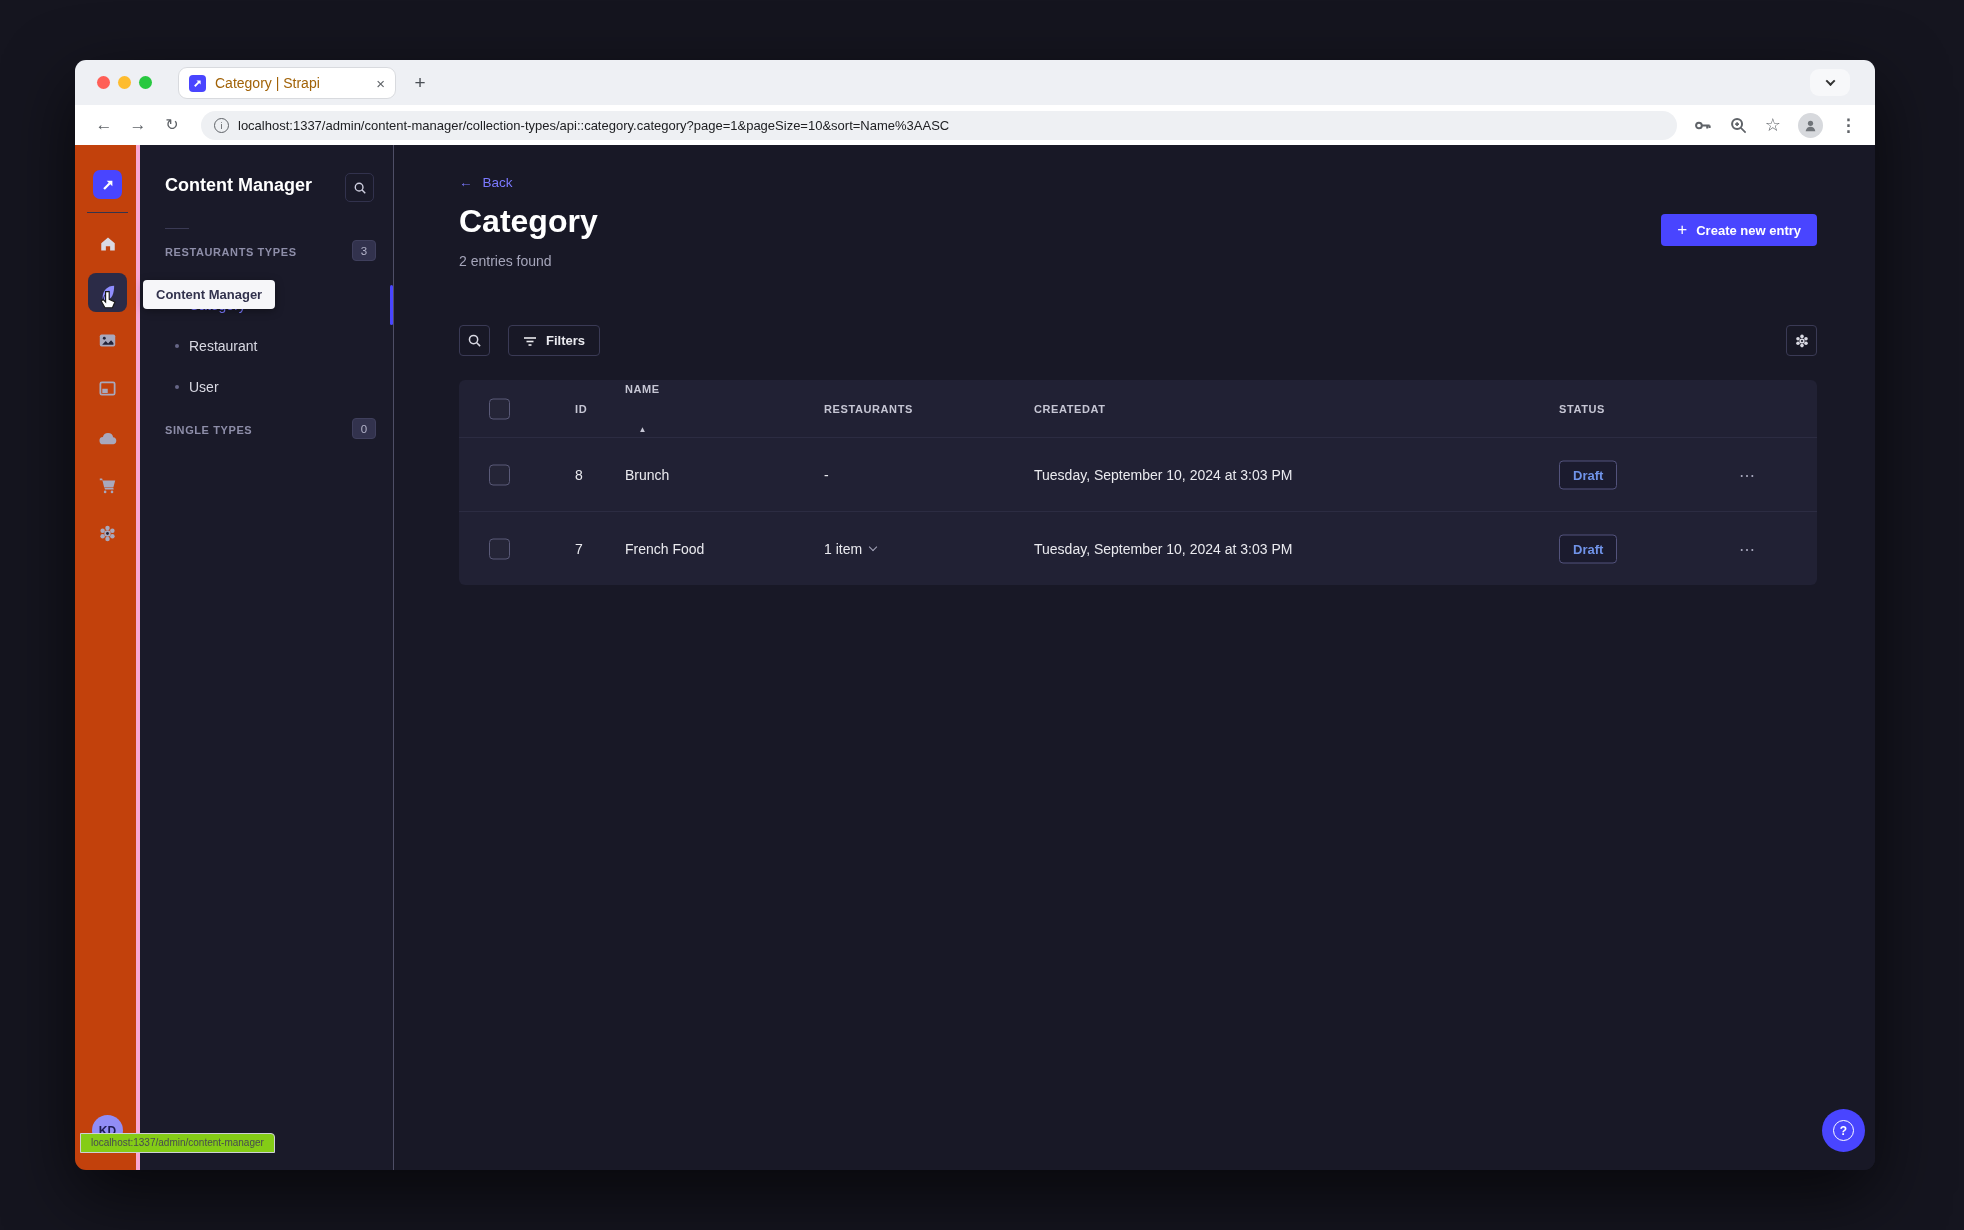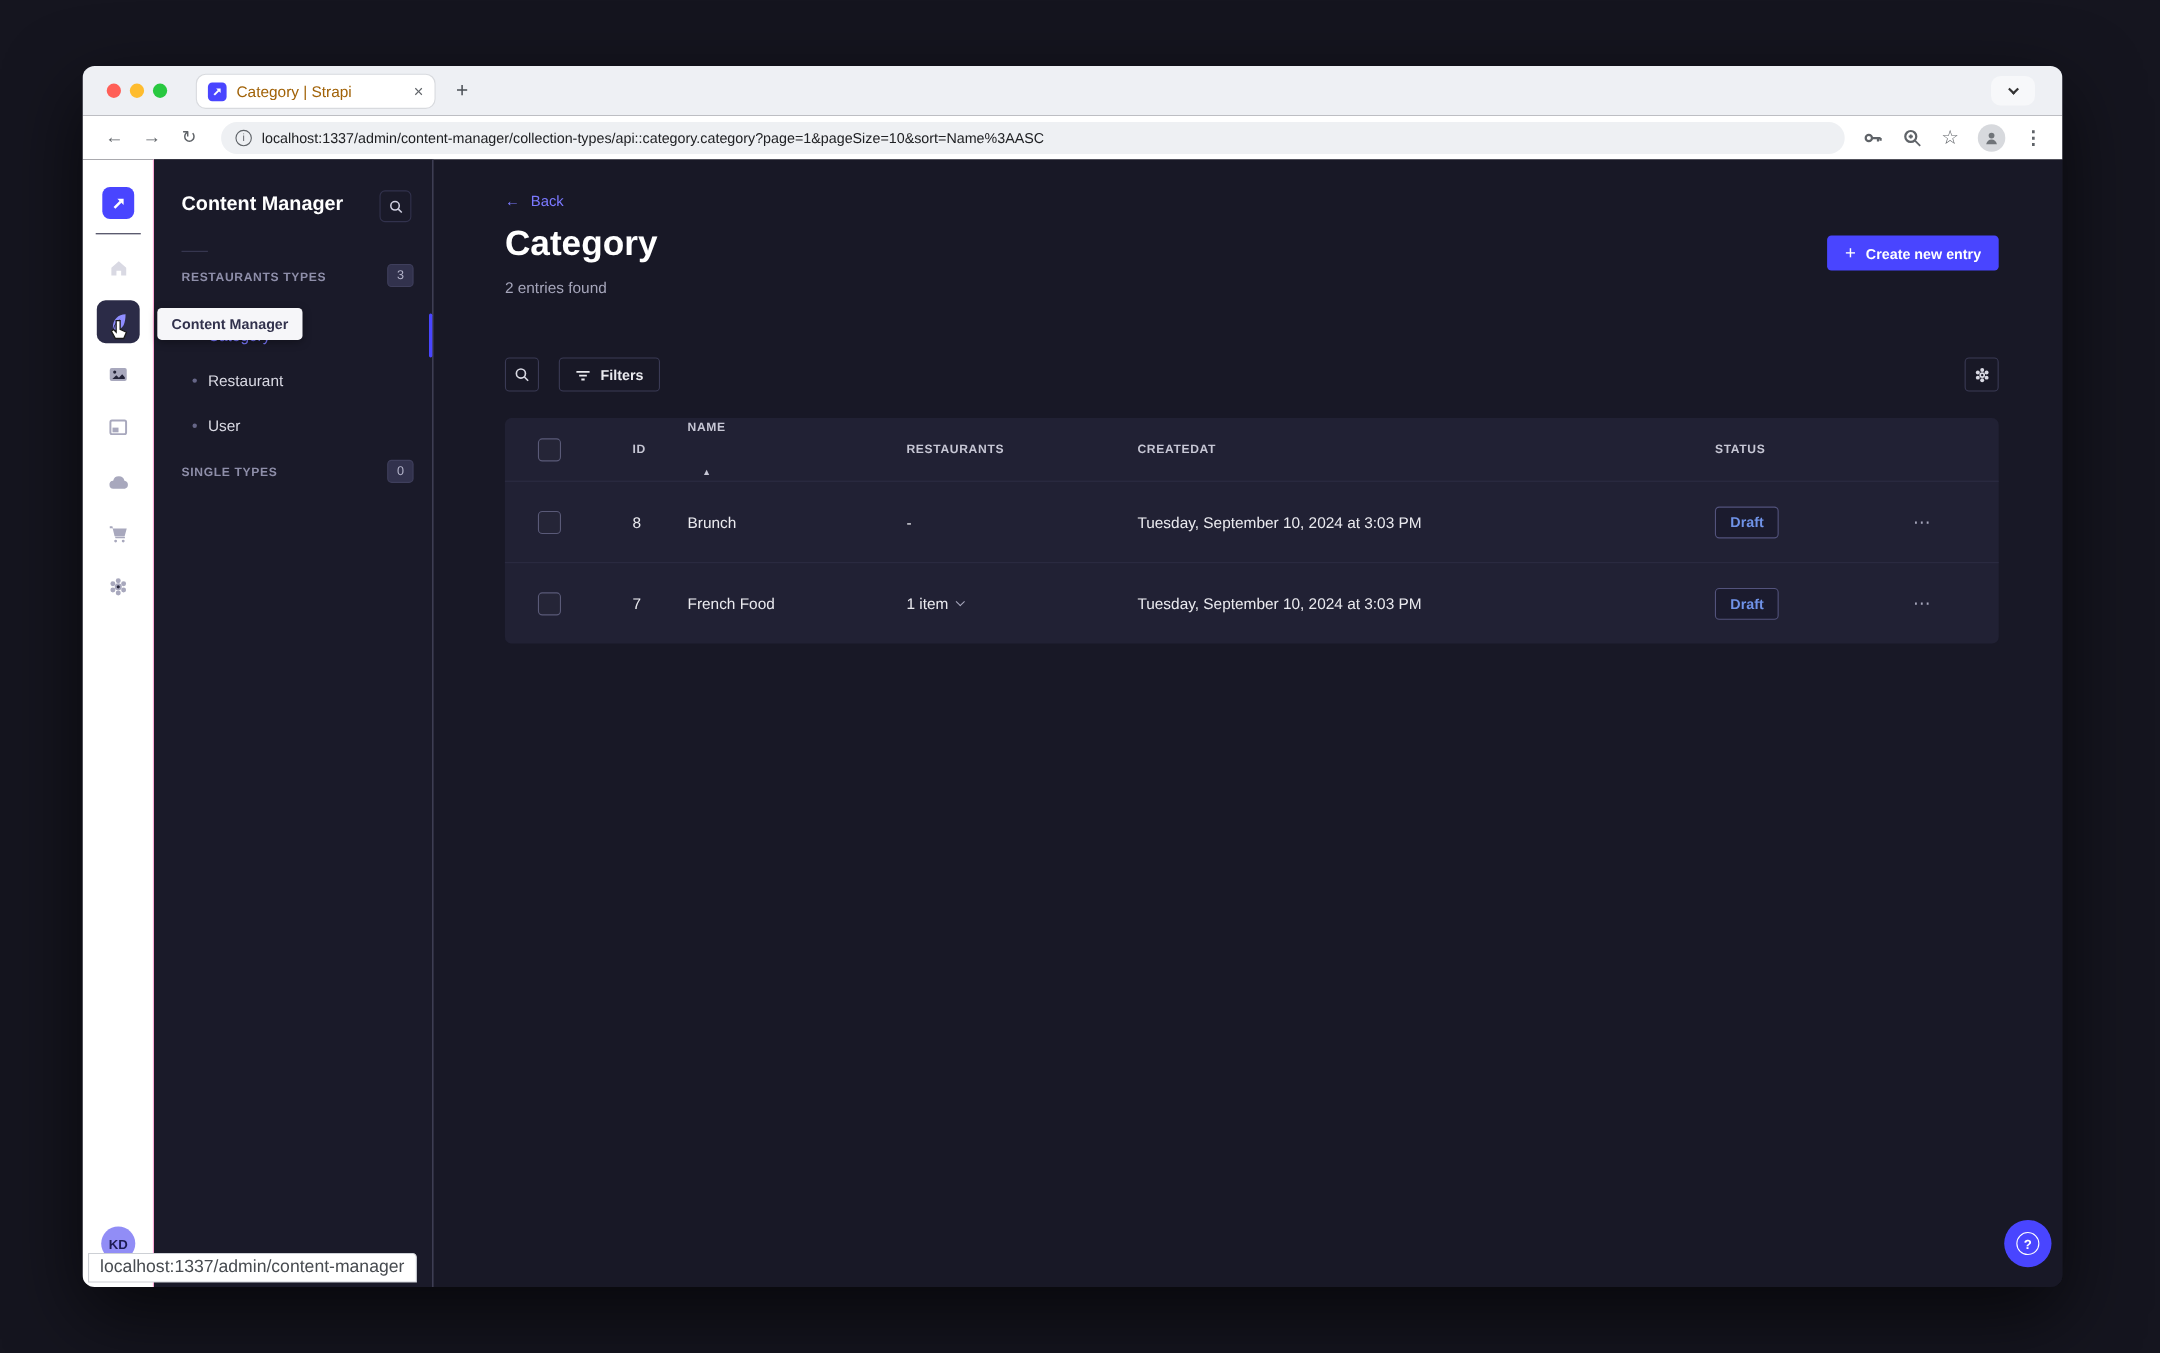--- a/index.html
+++ b/index.html
@@ -46,22 +46,22 @@
   .tb-right svg { display:block; }
   .icon-star::before { content:"☆"; font-size:18px; color:#5f6368; }
   .chrome-avatar { width:25px; height:25px; border-radius:50%; background:#d7d9dd;
                    display:flex; align-items:center; justify-content:center; }
   .icon-kebab::before { content:"⋮"; font-size:17px; color:#5f6368; font-weight:bold; }
 
   
   .app { position:absolute; top:85px; left:0; right:0; bottom:0; background:#181826; color:#fff; }
 
   
-  .rail { position:absolute; left:0; top:0; width:65px; height:100%; background:#ffffff;
-          border-right:1px solid #f9a8d4; }
+  .rail { position:absolute; left:0; top:0; width:65px; height:100%; background:#c2410c;
+          border-right:4px solid #f9a8d4; }
   .rail-logo { position:absolute; left:18px; top:25px; width:29px; height:29px; border-radius:7px;
                background:#4945ff; display:flex; align-items:center; justify-content:center; }
   .rail-divider { position:absolute; left:12px; top:67px; width:41px; height:1px; background:#34344c; }
   .rail-item { position:absolute; left:13px; width:39px; height:39px; border-radius:8px;
                display:flex; align-items:center; justify-content:center; color:#9c9cb4; }
   .rail-item.active { background:#2b2b47; color:#8f8dff; }
   .cursor-hand { position:absolute; left:22px; top:145px; z-index:30; }
   .rail-avatar { position:absolute; left:17px; top:970px; width:31px; height:31px; border-radius:50%;
                  background:#918df6; color:#1d1b54; font-size:12px; font-weight:bold;
                  display:flex; align-items:center; justify-content:center; }
@@ -125,22 +125,22 @@
                   color:#7093e8; font-size:13px; font-weight:bold; padding:6px 13px; }
   .row-actions { color:#a5a5ba; font-size:16px; letter-spacing:1px; background:none; border:none; }
   .row-actions::before { content:"⋯"; }
 
   .help-btn { position:absolute; right:10px; bottom:18px; width:43px; height:43px; border-radius:50%;
               background:#4945ff; border:none; display:flex; align-items:center; justify-content:center; }
   .help-q { width:21px; height:21px; border:1.8px solid #fff; border-radius:50%; color:#fff; font-size:12px;
             font-weight:bold; display:flex; align-items:center; justify-content:center; }
   .help-q::before { content:"?"; }
 
-  .statusbar { position:absolute; left:5px; bottom:4px; z-index:40; background:#ffffff; color:#474b50;
-               font-size:16px; padding:3px 10px 4px; border:1px solid #cdd0d5; border-radius:0 4px 0 0; }
+  .statusbar { position:absolute; left:5px; bottom:17px; z-index:40; background:#84cc16; color:#474b50;
+               font-size:10px; padding:3px 10px 4px; border:1px solid #cdd0d5; border-radius:0 4px 0 0; }
 </style>
 </head>
 <body>
 
 <div class="window">
 
   <div class="tabstrip">
     <div class="traffic">
       <i class="tl-red"></i>
       <i class="tl-yellow"></i>

